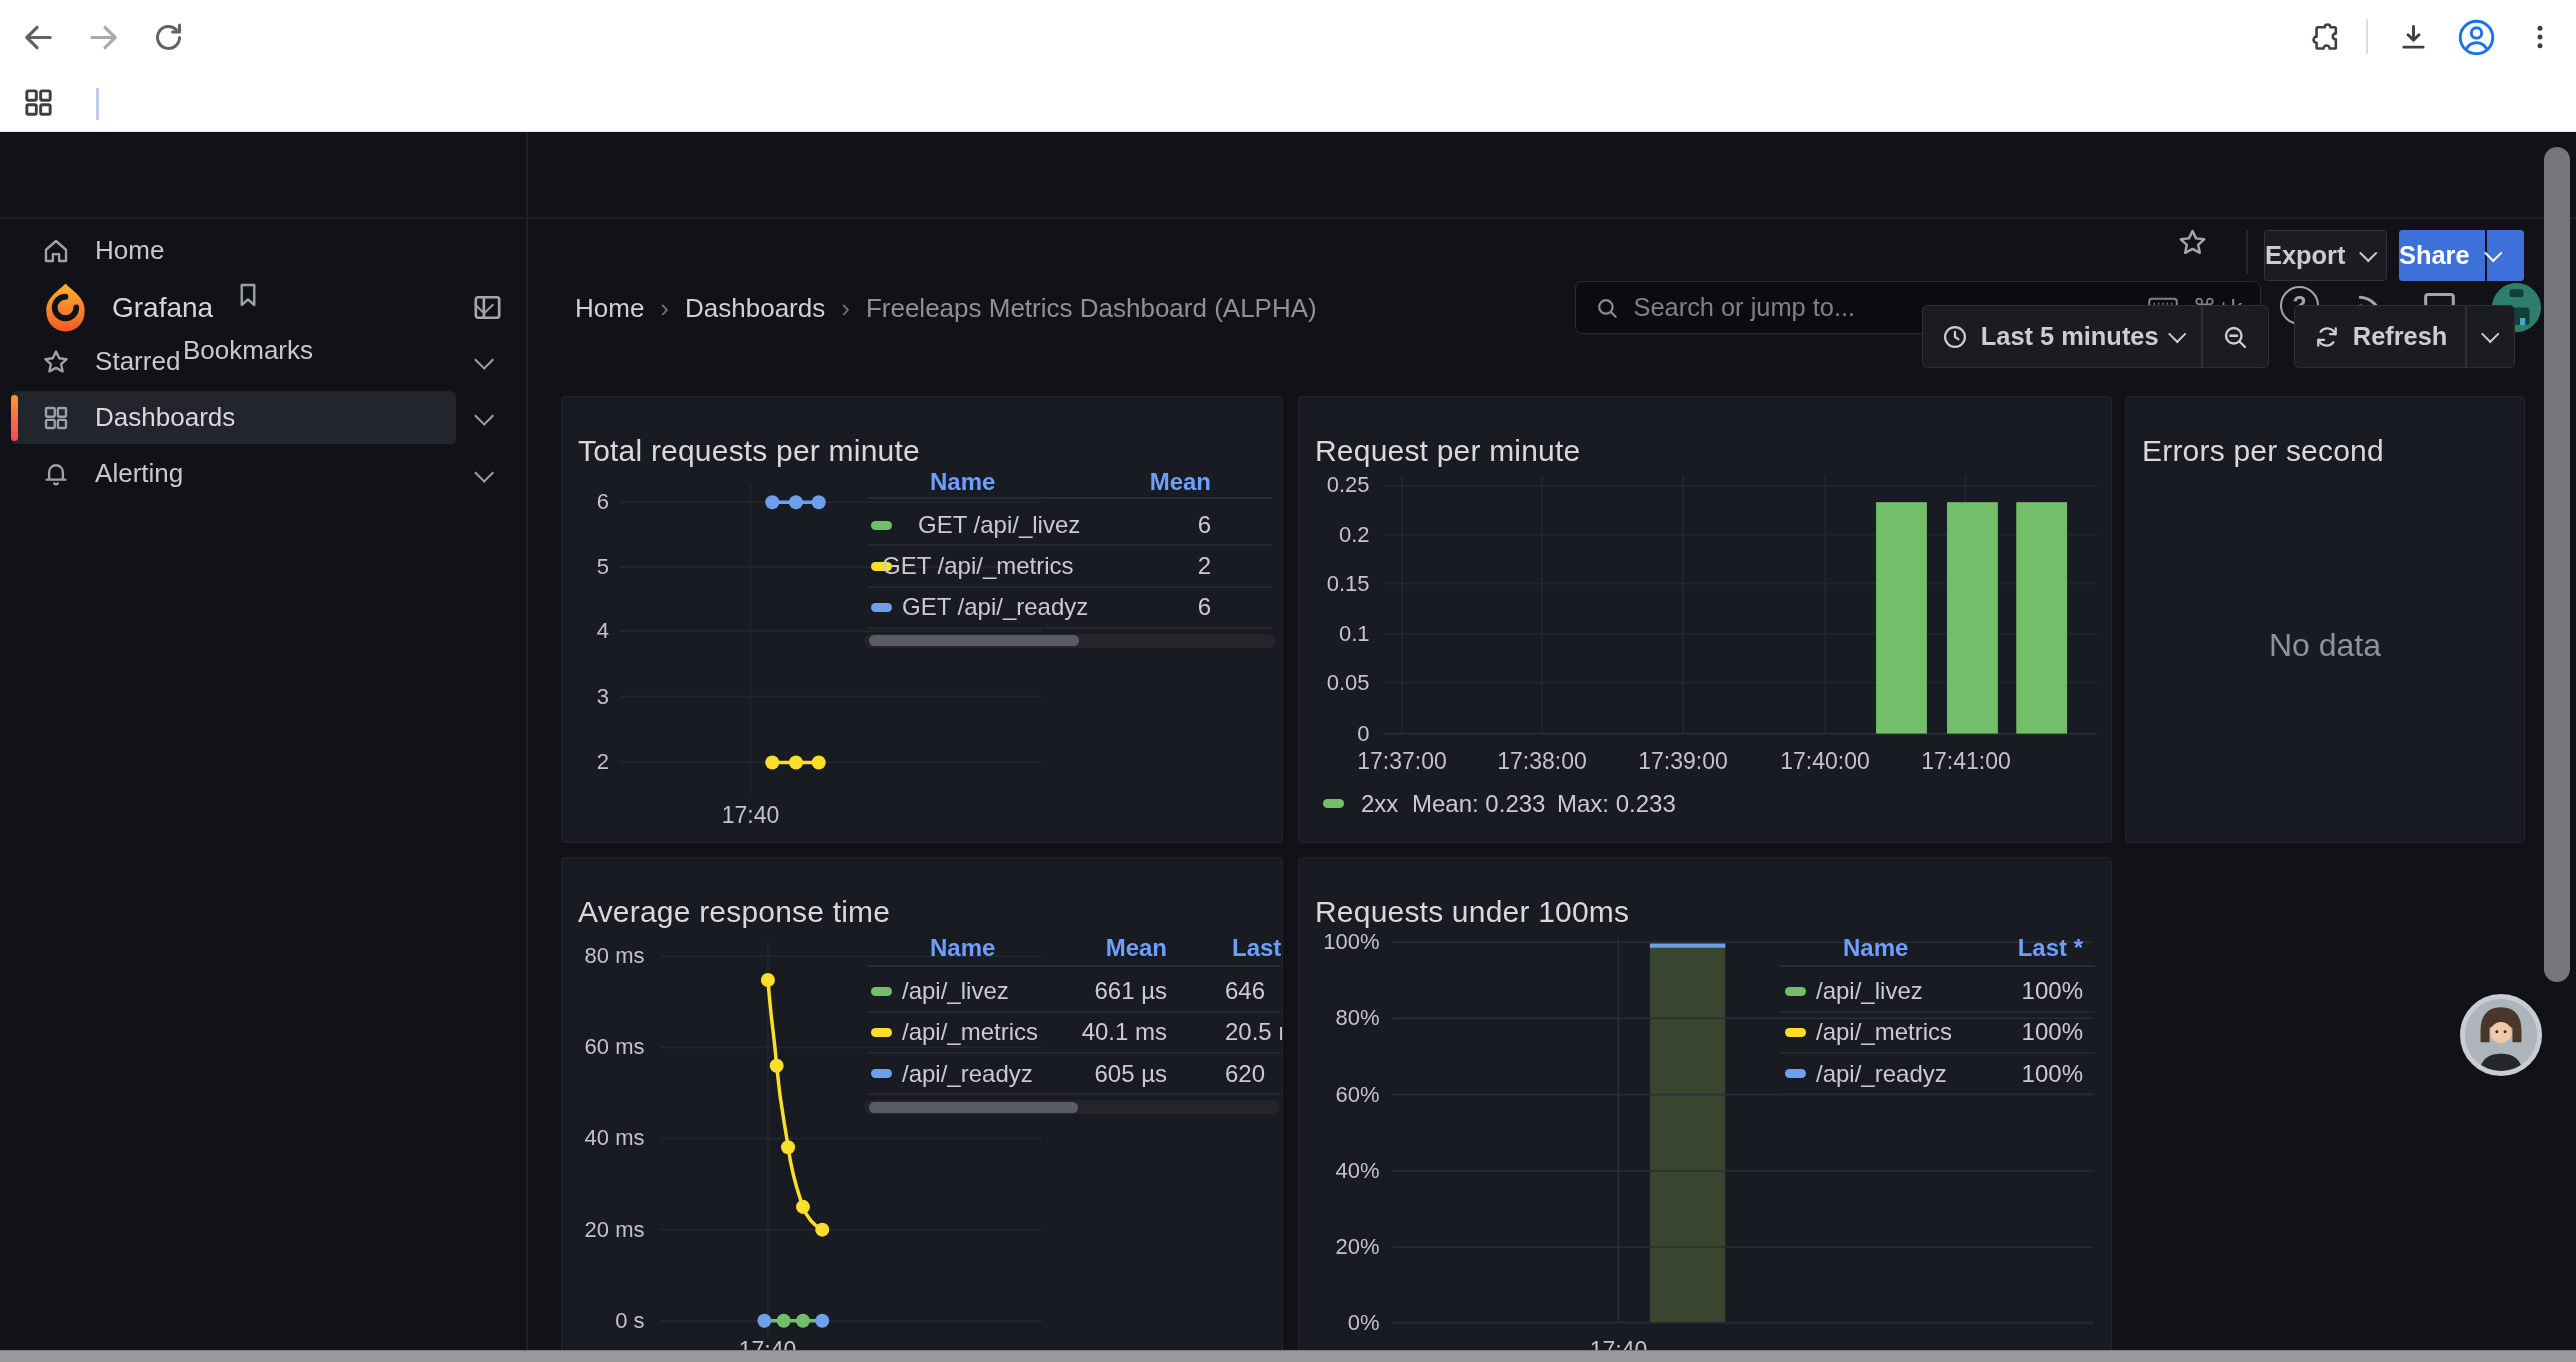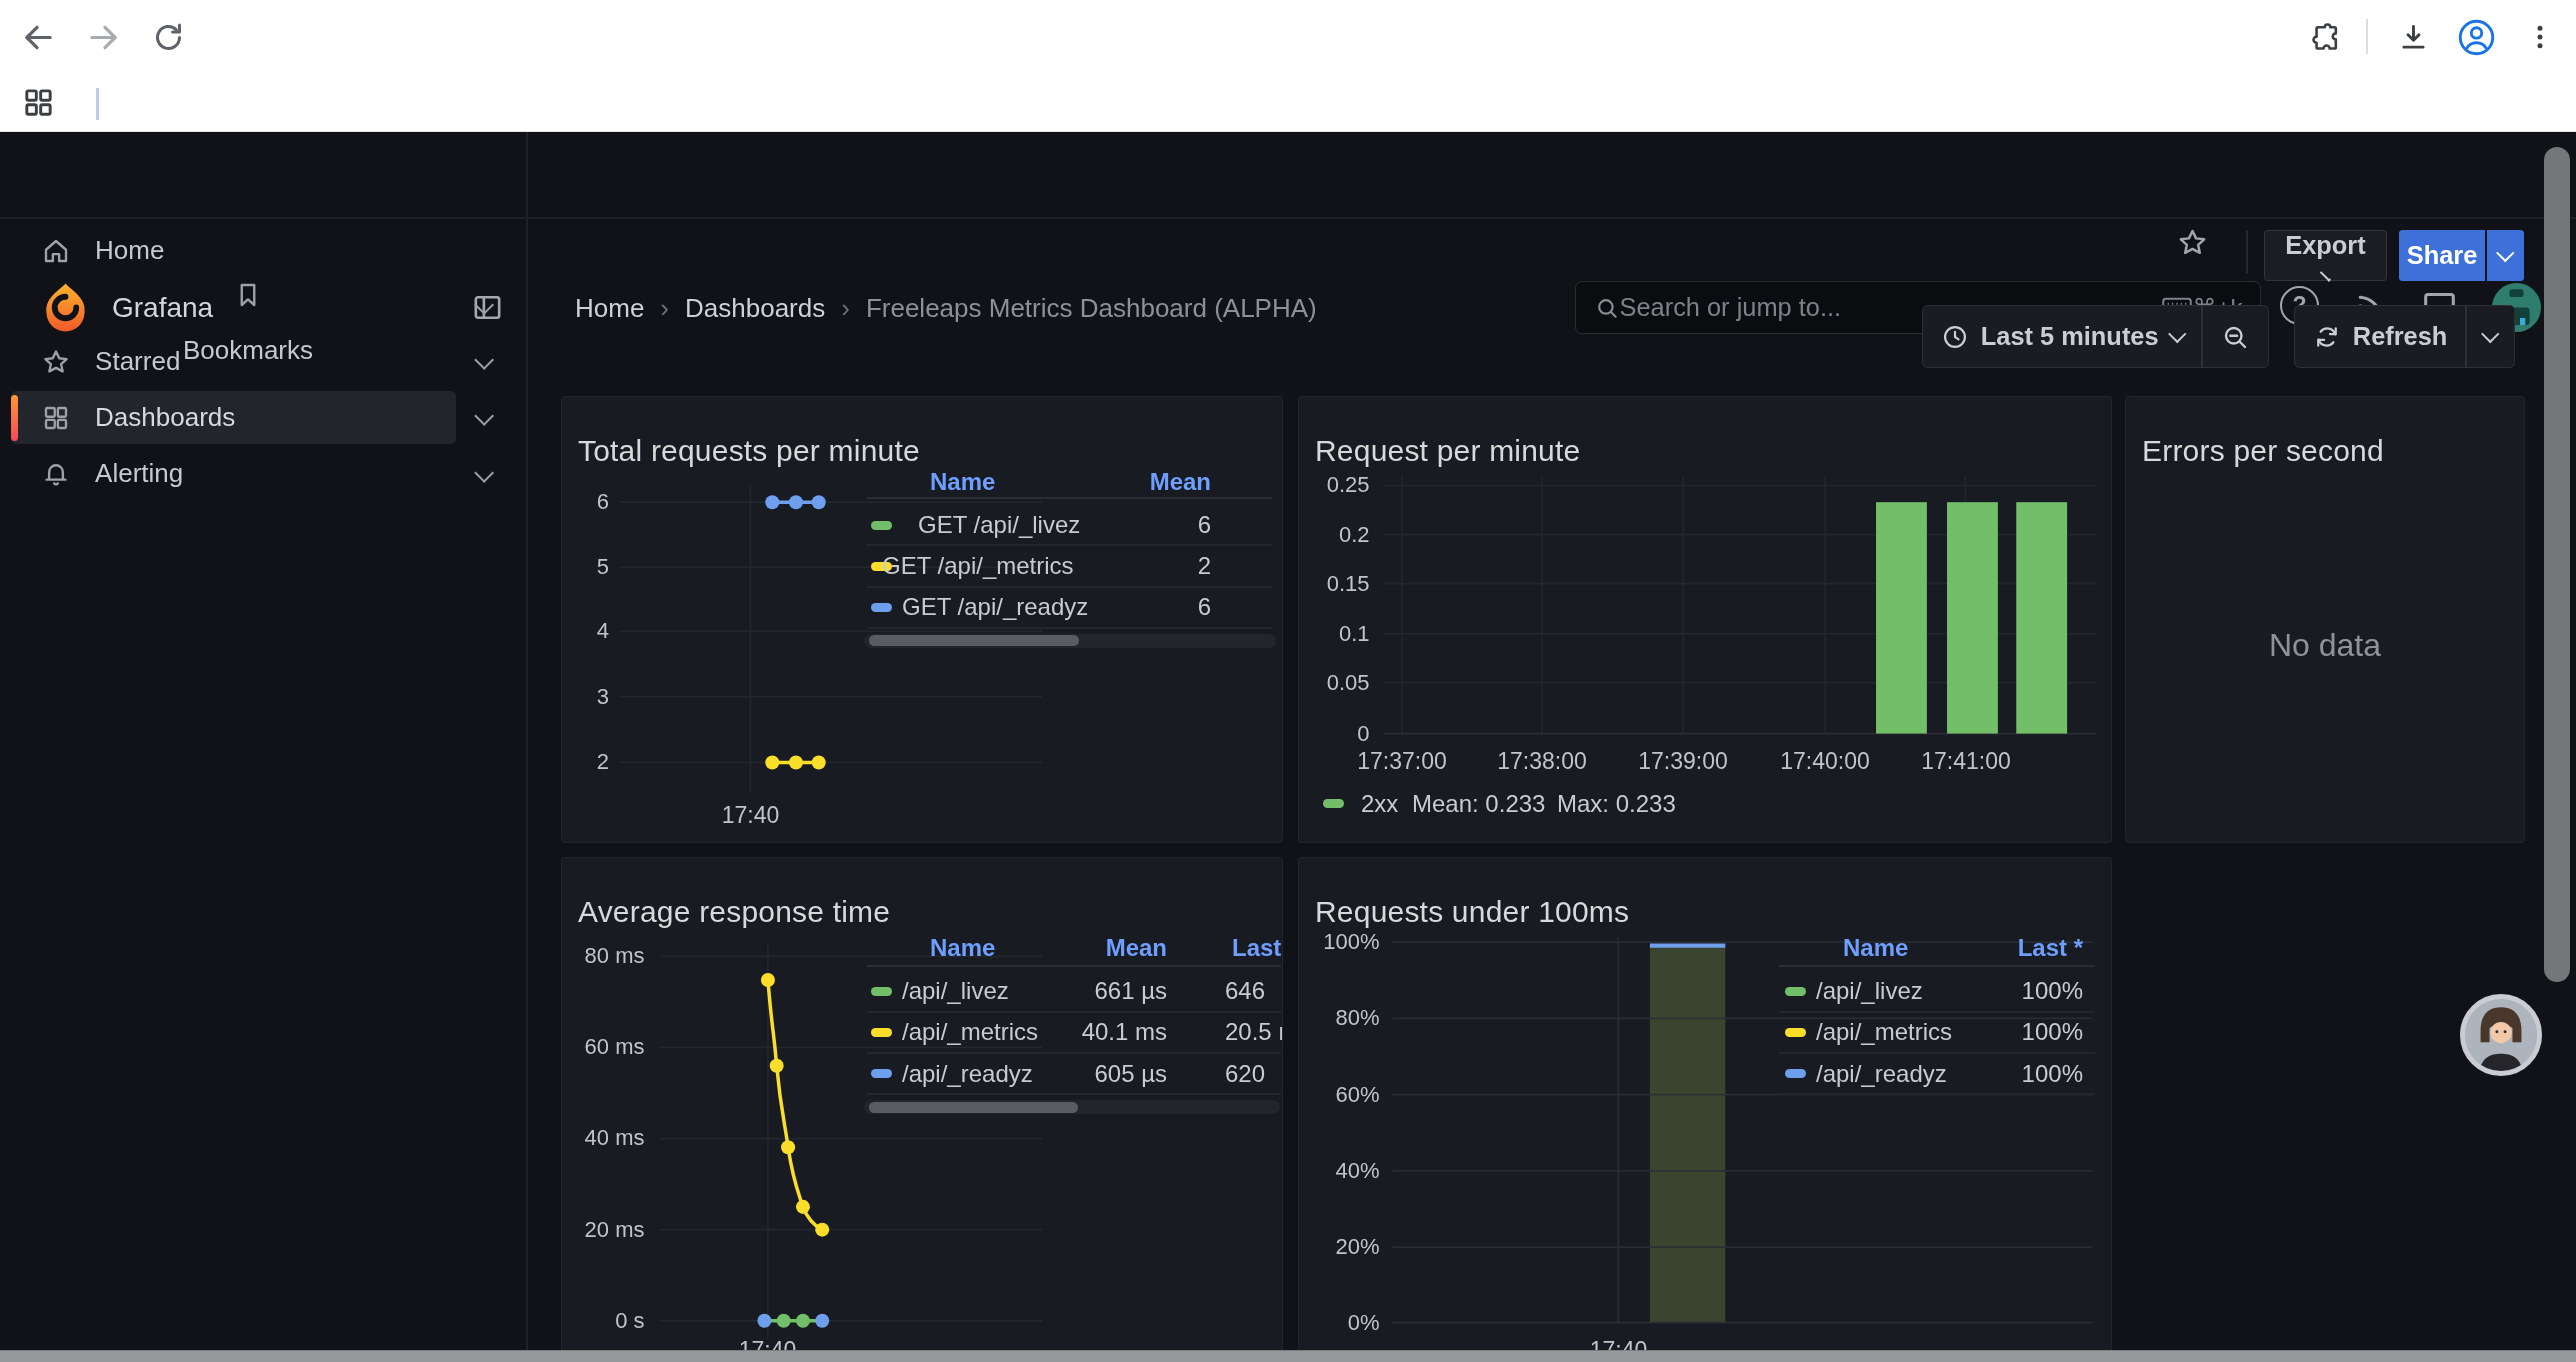--- a/index.html
+++ b/index.html
@@ -17,37 +17,37 @@
   .bmchip{position:absolute;top:81px;height:44px;border-radius:22px;display:flex;align-items:center;gap:12.3px;padding:0 14px;}
   .bmlabel{font-size:22px;color:#3c4043;}
   
   .gf-header{position:absolute;left:0;top:132px;width:2576px;height:88px;background:#111217;}
   .hline{position:absolute;left:0;top:217px;width:2576px;height:1.8px;background:#1E2026;}
   .vline{position:absolute;left:526px;top:132px;width:1.8px;height:1219px;background:#1E2026;}
   .brand{position:absolute;left:112px;top:132px;height:88px;line-height:88px;font-size:28px;color:#D5D6DA;}
   .crumbs{position:absolute;left:575px;top:132px;height:88px;display:flex;align-items:center;gap:16px;font-size:26px;}
   .crumb{color:#CFD1D6;} .crumb.dim{color:#8E9096;} .crumbsep{color:#6E7076;font-size:26px;}
   .search{position:absolute;left:1575px;top:149px;width:686px;height:53px;border:1.8px solid #2A2C33;border-radius:7px;
-          background:#0B0C10;display:flex;align-items:center;padding:0 17.5px;box-sizing:border-box;}
+          background:#0B0C10;display:flex;align-items:center;gap:14px;padding:0 17.5px;box-sizing:border-box;}
   .search .ph{flex:1;font-size:25.4px;color:#7E8189;}
   .hdr-ic{position:absolute;top:154px;color:#A2A5AC;}
   .helpc{width:39px;height:39px;border:2.6px solid #A2A5AC;border-radius:50%;display:flex;align-items:center;justify-content:center;
          font-size:23px;font-weight:bold;color:#A2A5AC;box-sizing:border-box;}
   .gfavatar{position:absolute;left:2492px;top:151px;width:49px;height:49px;border-radius:50%;overflow:hidden;}
   
   .navitem{position:absolute;left:10.5px;width:445px;height:53px;border-radius:5.3px;display:flex;align-items:center;gap:24.6px;
            padding-left:30px;box-sizing:border-box;color:#C7C9CE;font-size:26px;}
   .navitem .nic{color:#9DA1A8;display:flex;}
   .navitem.sel{background:#23252C;color:#D8D9DD;}
   .navitem.sel::before{content:"";position:absolute;left:0;top:3.5px;bottom:3.5px;width:7px;border-radius:3.5px;
            background:linear-gradient(180deg,#FF9830,#F2495C);}
   .chev{position:absolute;width:12.3px;height:12.3px;border-right:2.6px solid #9DA1A8;border-bottom:2.6px solid #9DA1A8;transform:rotate(45deg);}
   
-  .btn{position:absolute;box-sizing:border-box;display:flex;align-items:center;justify-content:center;gap:17px;
-       font-size:25.4px;font-weight:600;color:#CBCDD3;flex-direction:column;}
+  .btn{position:absolute;box-sizing:border-box;display:flex;align-items:center;gap:17px;
+       font-size:25.4px;font-weight:600;color:#CBCDD3;}
   .btn.dark{background:#1B1D23;border:1.8px solid #33353C;border-radius:3.5px;}
   .btn.blue{background:#3D71D9;color:#FFFFFF;}
   .tgrp{position:absolute;top:305px;height:63px;background:#1A1C22;border:1.8px solid #2E3036;border-radius:5.3px;
         box-sizing:border-box;display:flex;align-items:stretch;}
   .tseg{display:flex;align-items:center;gap:12.3px;padding:0 17.5px;font-size:25.4px;font-weight:600;color:#CBCDD3;}
   .tsep{width:1.8px;background:#2E3036;}
   .caret{width:10.5px;height:10.5px;border-right:2.6px solid #CBCDD3;border-bottom:2.6px solid #CBCDD3;transform:rotate(45deg) translate(-1.8px,-1.8px);}
   
   .panel{position:absolute;background:#181B21;border:1.8px solid #23252C;border-radius:3.5px;box-sizing:border-box;overflow:hidden;}
   .ptitle{position:absolute;left:16px;top:8.8px;font-size:30px;font-weight:500;color:#D8D9DA;letter-spacing:0.2px;margin-top:28px;}

